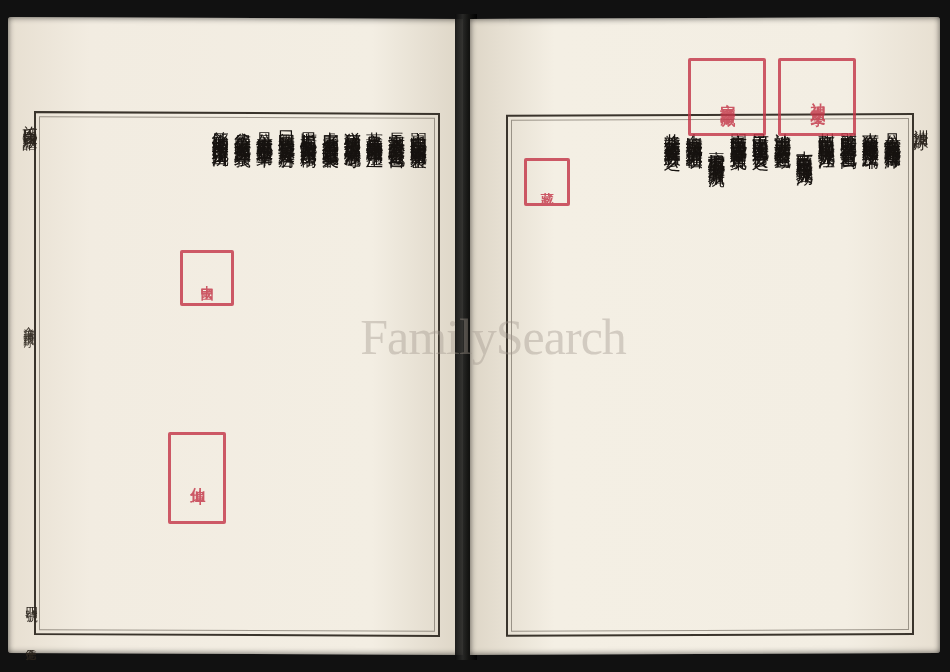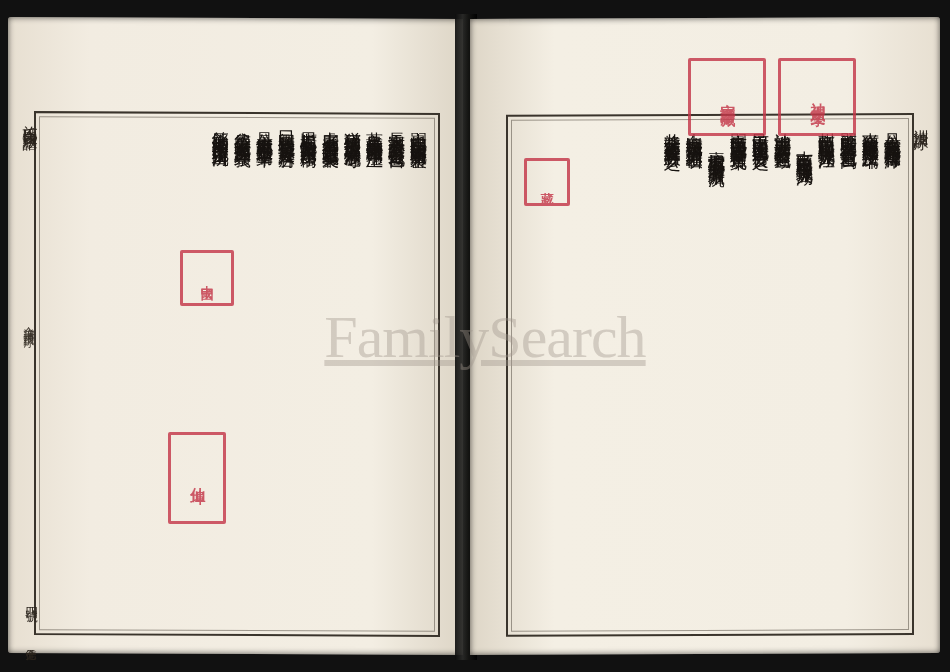--- a/index.html
+++ b/index.html
@@ -103,26 +103,26 @@
     padding:3px 2px;box-sizing:border-box;
   }
   .seal.s1{left:688px;top:58px;width:78px;height:78px;}
   .seal.s2{left:778px;top:58px;width:78px;height:78px;}
   .seal.s3{left:180px;top:250px;width:54px;height:56px;font-size:13px;}
   .seal.s4{left:168px;top:432px;width:58px;height:92px;font-size:15px;}
   .seal.s5{left:524px;top:158px;width:46px;height:48px;font-size:13px;}
 
   
   .wm{
-    position:absolute;left:175px;top:292px;width:620px;height:90px;
+    position:absolute;left:183px;top:292px;width:620px;height:90px;
     display:flex;align-items:center;justify-content:center;
     font-family:"Liberation Serif", serif;
-    font-size:60px;color:rgba(160,150,140,.40);
+    font-size:50px;color:rgba(160,150,140,.40);
     letter-spacing:-1px;pointer-events:none;user-select:none;
-    white-space:nowrap;font-style:normal;text-decoration:underline;
+    white-space:nowrap;font-style:normal;
   }
   
   .dot{position:absolute;left:498px;top:56px;width:5px;height:7px;background:#2a2520;border-radius:1px;}
 </style>
 </head>
 <body>
 
 <div id="page">
   <div class="book">
 

